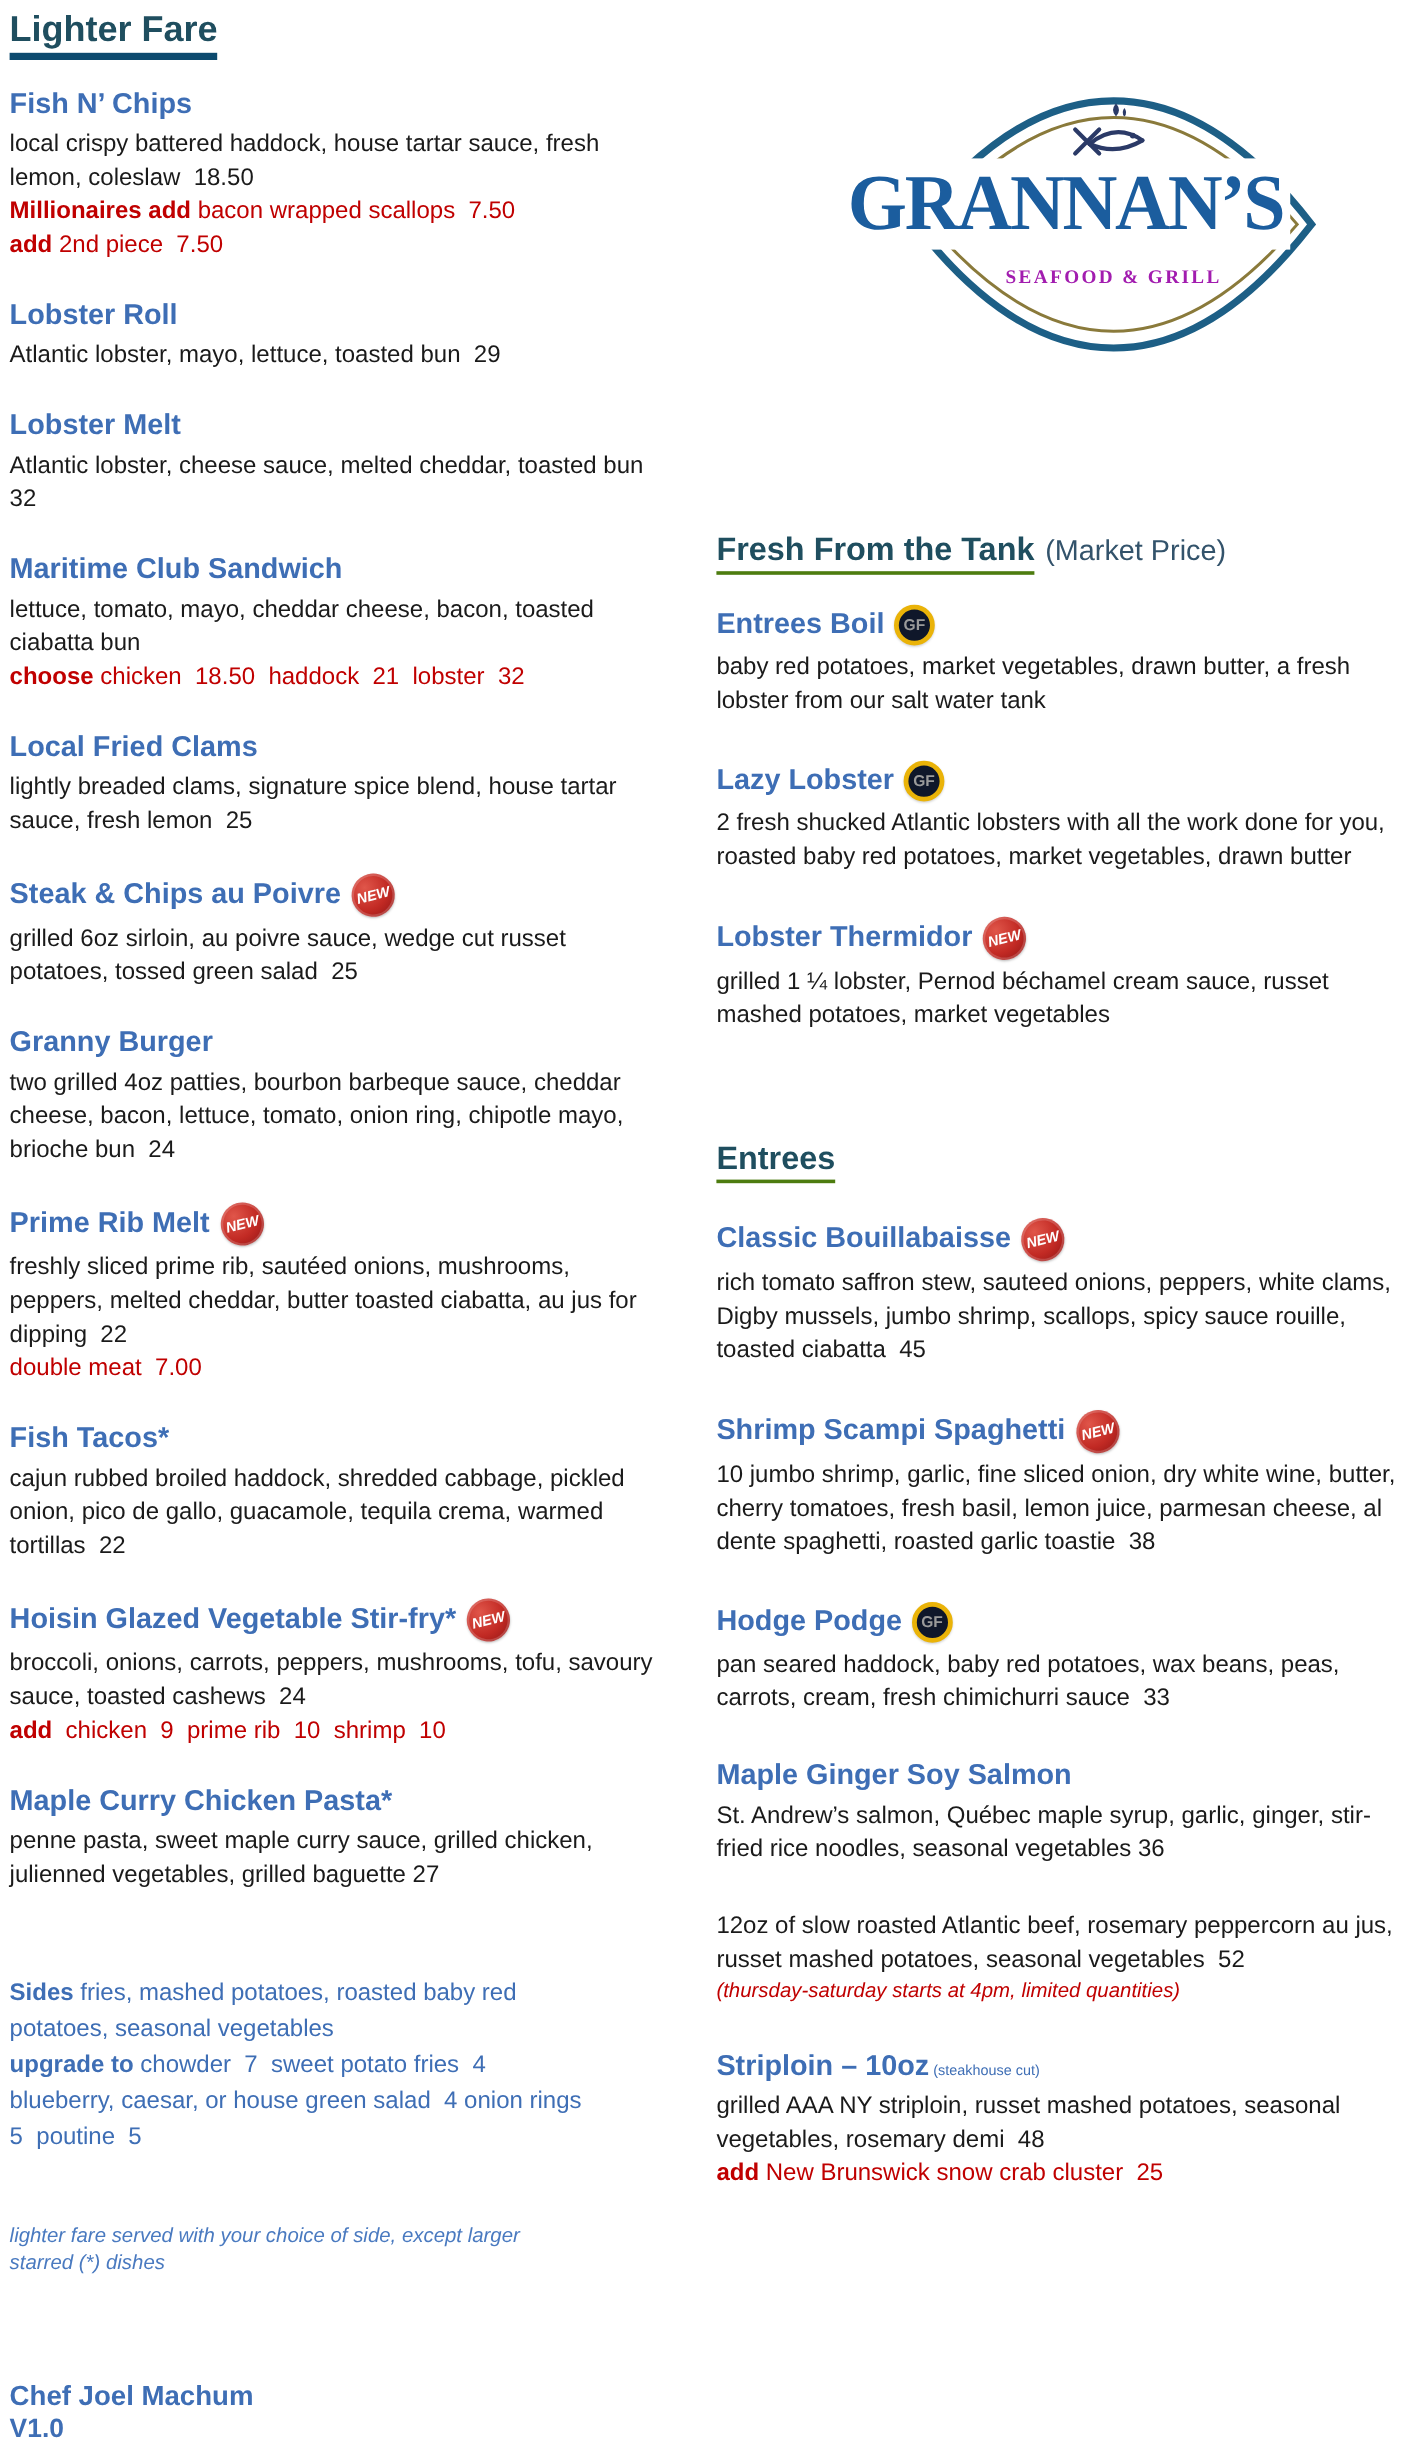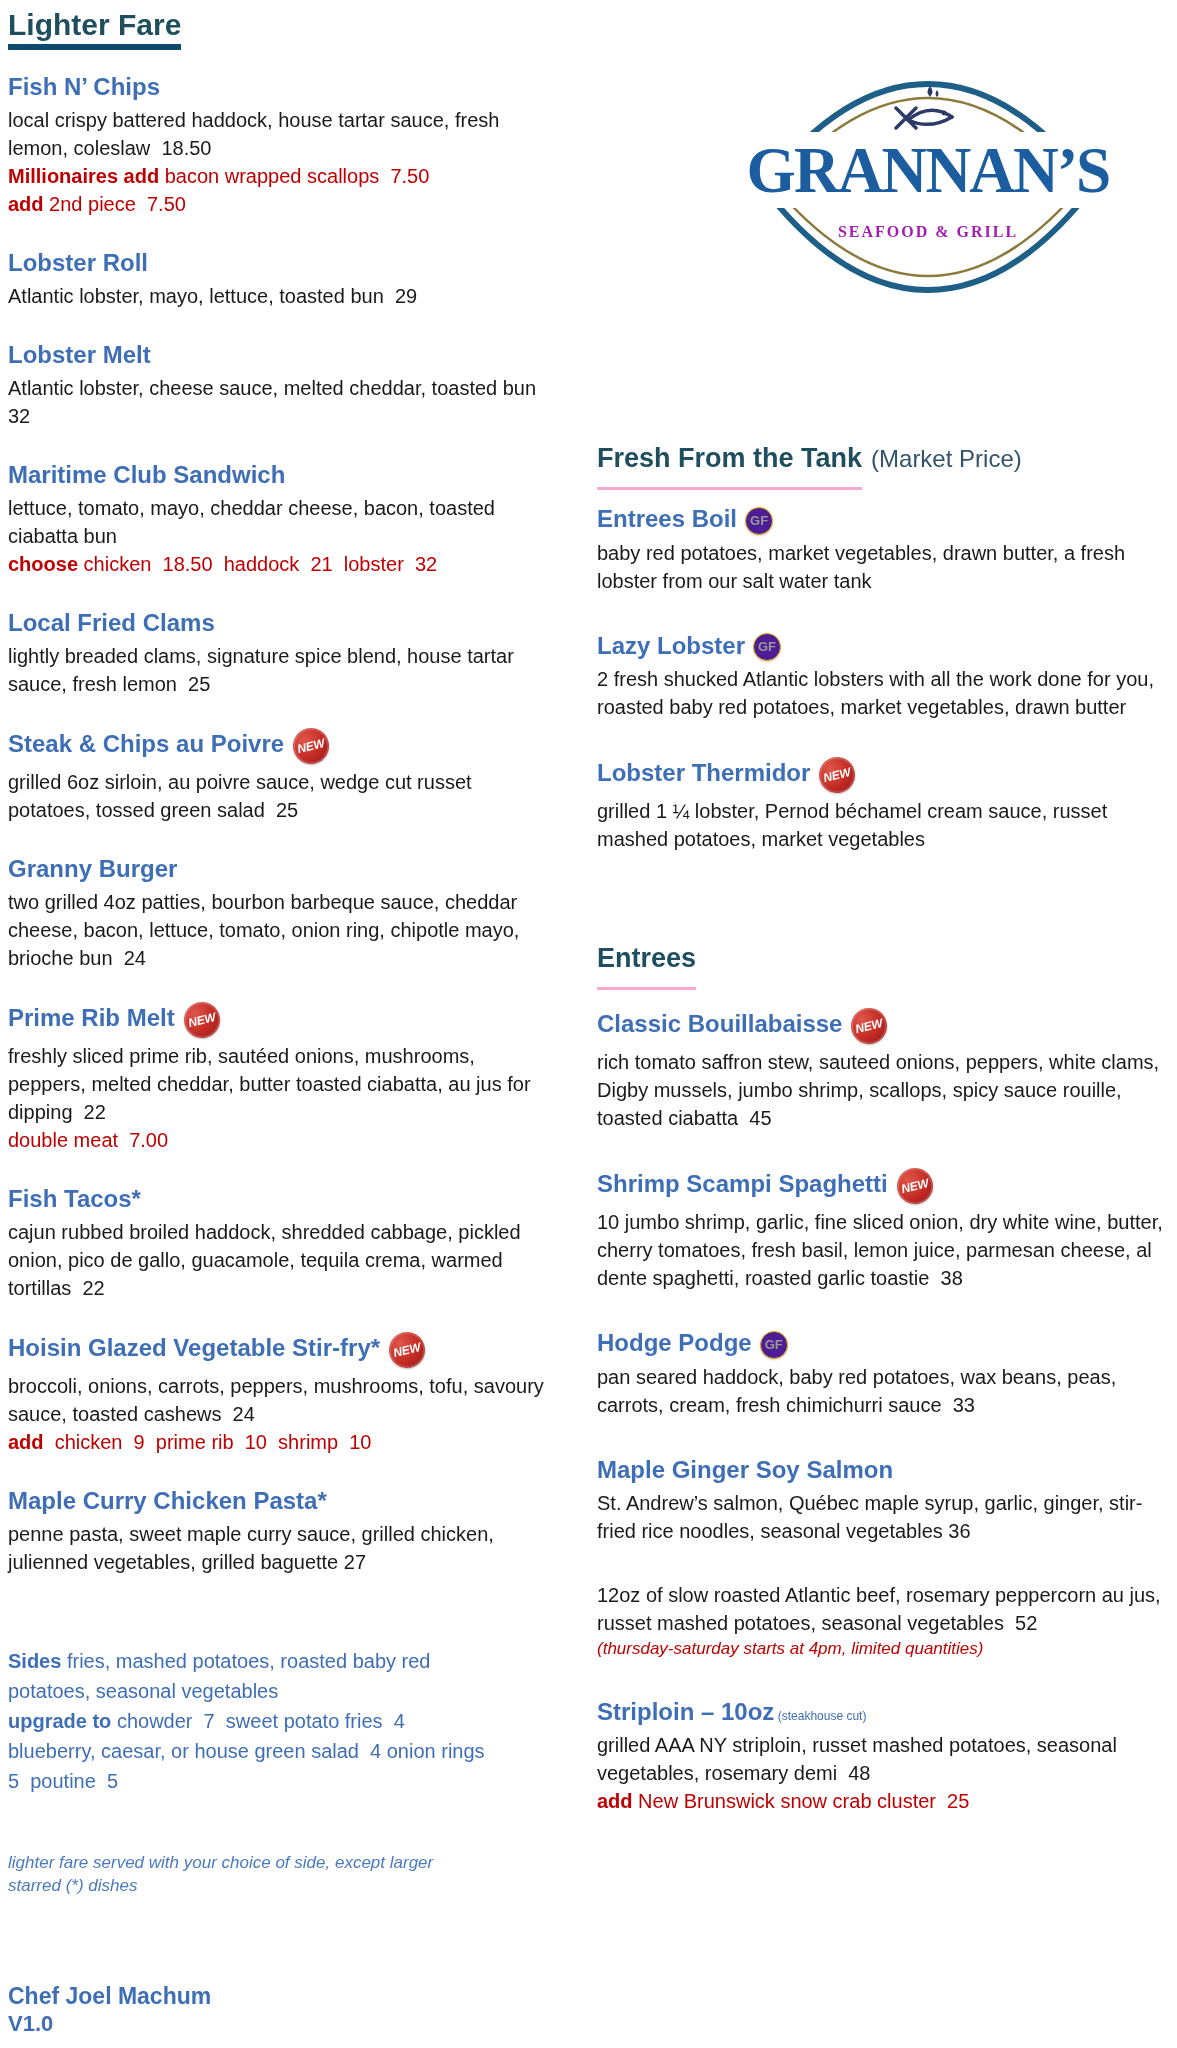--- a/index.html
+++ b/index.html
@@ -8,61 +8,61 @@
     font-family:"Liberation Sans",sans-serif;color:#1a1a1a;
   }
   .page{display:flex;padding:8px 6px 0 8px;box-sizing:border-box;width:1177px;}
   .col-left{width:543px;flex:0 0 543px;}
   .col-right{flex:1;padding-left:46px;box-sizing:border-box;}
 
   h1.page-title{margin:0 0 30px 0;font-size:30px;color:#1F4E5F;}
   h1.page-title .u{border-bottom:6px solid #0c4a6e;padding-bottom:3px;}
 
   h2.section-heading{margin:0 0 30px 0;font-size:27px;color:#1F4E5F;}
-  h2.section-heading .u{border-bottom:3px solid #f9a8d4;padding-bottom:14px;}
+  h2.section-heading .u{border-bottom:3px solid #4d7c0f;padding-bottom:3px;}
   .market-note{font-weight:normal;color:#33536B;font-size:24px;margin-left:9px;}
 
   .menu-item{margin:0 0 30px 0;}
   .col-right .menu-item{margin-bottom:36px;max-width:585px;}
   .item-name{margin:0 0 4px 0;font-size:24px;line-height:1.25;color:#3E6EB5;font-weight:bold;}
   .name-suffix{font-size:12px;font-weight:normal;color:#3E6EB5;}
   .desc{margin:0;font-size:20px;line-height:28px;color:#1a1a1a;white-space:pre-wrap;}
   .extra{margin:0;font-size:20px;line-height:28px;color:#C00000;white-space:pre-wrap;}
   .extra strong{font-weight:bold;}
   .item-note{margin:0;font-size:17px;line-height:24px;color:#C00000;font-style:italic;}
 
   .badge-new{
     display:inline-block;width:36px;height:36px;border-radius:50%;
     background:radial-gradient(circle at 35% 28%,#e0564a 0%,#c22a24 55%,#8c1414 100%);
     color:#fff;font-style:italic;font-weight:bold;font-size:12px;line-height:36px;
     text-align:center;transform:rotate(-14deg);vertical-align:middle;margin-left:9px;
     box-shadow:inset 0 0 0 2px rgba(255,255,255,0.18), 0 1px 2px rgba(0,0,0,0.25);
   }
   .badge-gf{
     display:inline-block;width:26px;height:26px;border-radius:50%;
-    border:1px solid #eab308;background:#4c1d95;color:#9a9a9a;font-weight:bold;
+    border:4px solid #eab308;background:#0f172a;color:#9a9a9a;font-weight:bold;
     font-size:13px;line-height:26px;text-align:center;vertical-align:middle;margin-left:8px;
     box-shadow:0 1px 2px rgba(0,0,0,0.18);
   }
 
   .sides-block{margin-top:70px;color:#3E6EB5;}
   .sides-line{margin:0;font-size:20px;line-height:30px;white-space:pre-wrap;max-width:480px;}
   .sides-line strong{font-weight:bold;}
 
   .footnote{margin-top:55px;font-size:17px;line-height:23px;font-style:italic;color:#4a7ac0;max-width:430px;}
 
   .chef-block{margin-top:85px;color:#3E6EB5;font-weight:bold;}
   .chef-name{font-size:23px;line-height:28px;margin:0;}
   .version{font-size:22px;line-height:27px;margin:0;}
 
   
   .logo{position:relative;width:470px;height:235px;margin:64px 0 0 96px;}
   .logo svg.rings{position:absolute;left:0;top:0;}
   .logo-word{
-    position:absolute;top:60px;left:0;right:0;text-align:center;
+    position:absolute;top:60px;left:0;right:0;
     font-family:"Liberation Serif",serif;font-weight:bold;font-size:66px;
     color:#1b5d9e;letter-spacing:-2px;white-space:nowrap;
   }
   .logo-word .wbg{background:#ffffff;padding:0 6px;display:inline-block;transform:scaleX(0.96);}
   .logo-tag{
     position:absolute;top:151px;left:0;right:0;text-align:center;
     font-family:"Liberation Serif",serif;font-weight:bold;font-size:16px;
     color:#a21caf;letter-spacing:2px;white-space:nowrap;
   }
   .logo-fish{position:absolute;top:12px;left:0;right:0;text-align:center;}

